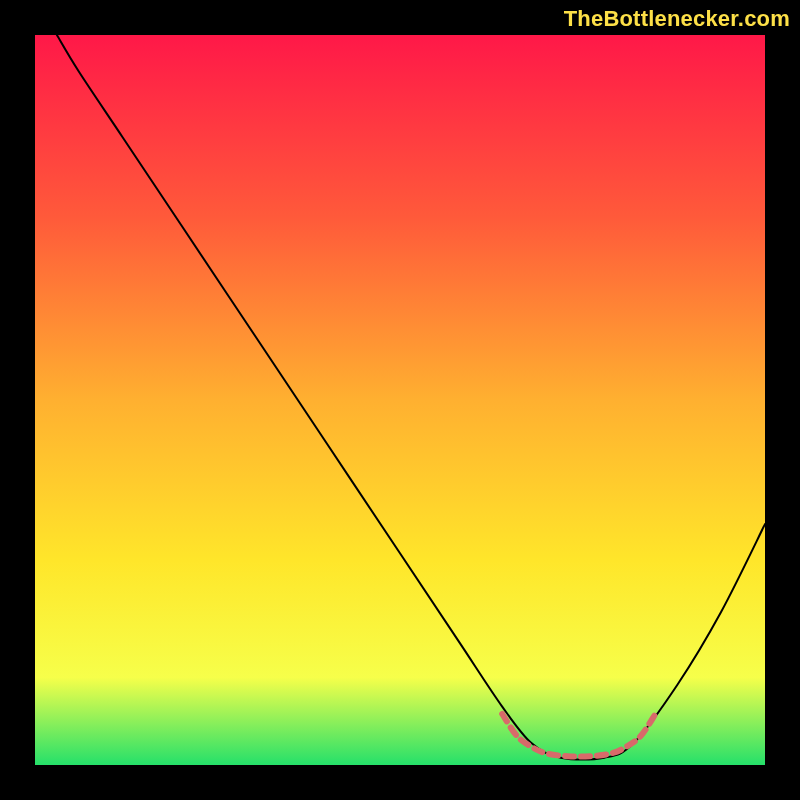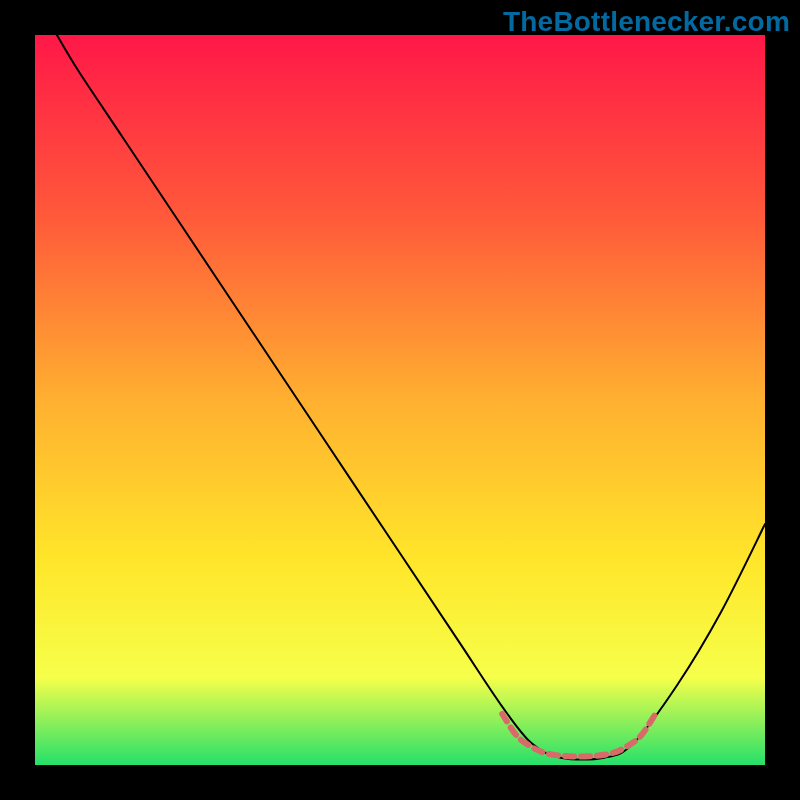--- a/index.html
+++ b/index.html
@@ -1,18 +1,18 @@
 <!DOCTYPE html>
 <html><head>
 <meta charset="utf-8">
 <style>
   html,body{margin:0;padding:0;width:800px;height:800px;background:#000;overflow:hidden;font-family:Arial,Helvetica,sans-serif}
   .frame{position:absolute;left:35px;top:35px;width:730px;height:730px;background:#000}
   .plot{position:absolute;left:0;top:0;width:730px;height:730px}
-  .watermark{position:absolute;top:6px;right:10px;color:#0369a1;font-size:28px;font-weight:600;letter-spacing:.2px}
+  .watermark{position:absolute;top:6px;right:10px;color:#fde047;font-size:22px;font-weight:600;letter-spacing:.2px}
 </style>
 </head>
 <body>
 
 <div class="frame">
   <svg class="plot" viewBox="0 0 730 730" preserveAspectRatio="none">
     <defs>
       <linearGradient id="bg" x1="0" y1="0" x2="0" y2="1">
           <stop offset="0%" stop-color="#ff1848"></stop>
           <stop offset="25%" stop-color="#ff5a3a"></stop>

